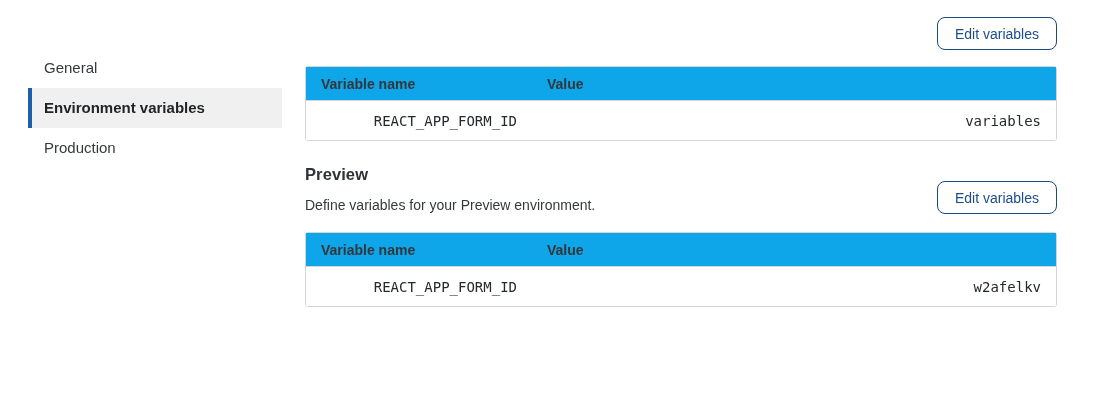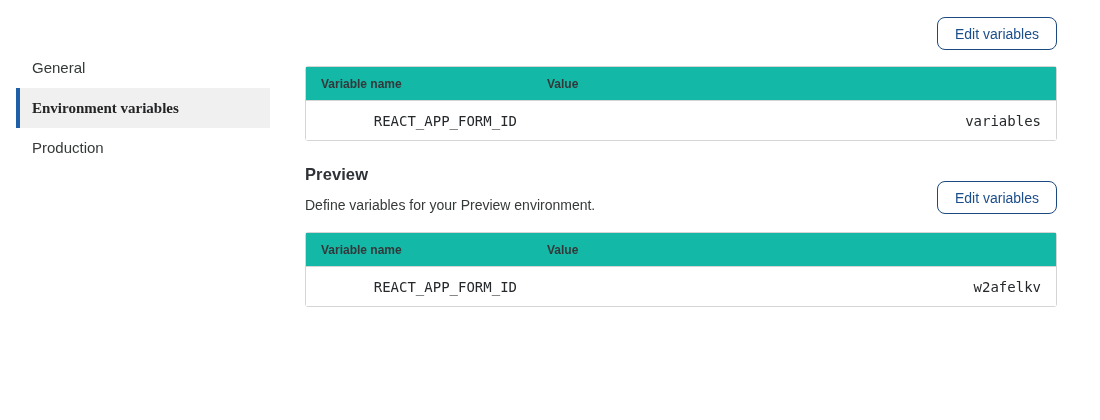--- a/index.html
+++ b/index.html
@@ -7,40 +7,39 @@
   body {
     font-family: "Liberation Sans", sans-serif;
     color: #36393a;
     position: relative;
     overflow: hidden;
   }
 
   
   .sidebar {
     position: absolute;
-    left: 16px;
+    left: 28px;
     top: 48px;
     width: 254px;
   }
   .nav-item {
     height: 40px;
     line-height: 40px;
     padding-left: 12px;
     border-left: 4px solid transparent;
     font-size: 15px;
     color: #36393a;
     cursor: pointer;
     white-space: nowrap;
   }
   .nav-item.active {
     background: #f0f0f0;
     border-left-color: #1f5fa8;
     font-weight: 700;
     color: #222426;
-    font-family: Liberation Serif, serif;
   }
 
   
   .main {
     position: absolute;
     left: 305px;
     top: 0;
     width: 752px;
   }
   .env-section { position: relative; }
@@ -84,23 +83,23 @@
     border: 1px solid #d5d5d5;
     border-radius: 3px;
   }
   .vars-table th, .vars-table td {
     text-align: left;
     padding: 0 15px;
     vertical-align: middle;
   }
   .vars-table th {
     height: 34px;
-    background: #14b8a6;
+    background: #0ea5e9;
     border-bottom: 1px solid #d5d5d5;
-    font-size: 12px;
+    font-size: 14px;
     font-weight: 700;
     color: #33373a;
   }
   .vars-table th.col-name { width: 226px; }
   .vars-table td {
     height: 39px;
     background: #ffffff;
     font-family: "DejaVu Sans Mono", monospace;
     font-size: 14px;
     color: #26292c;

